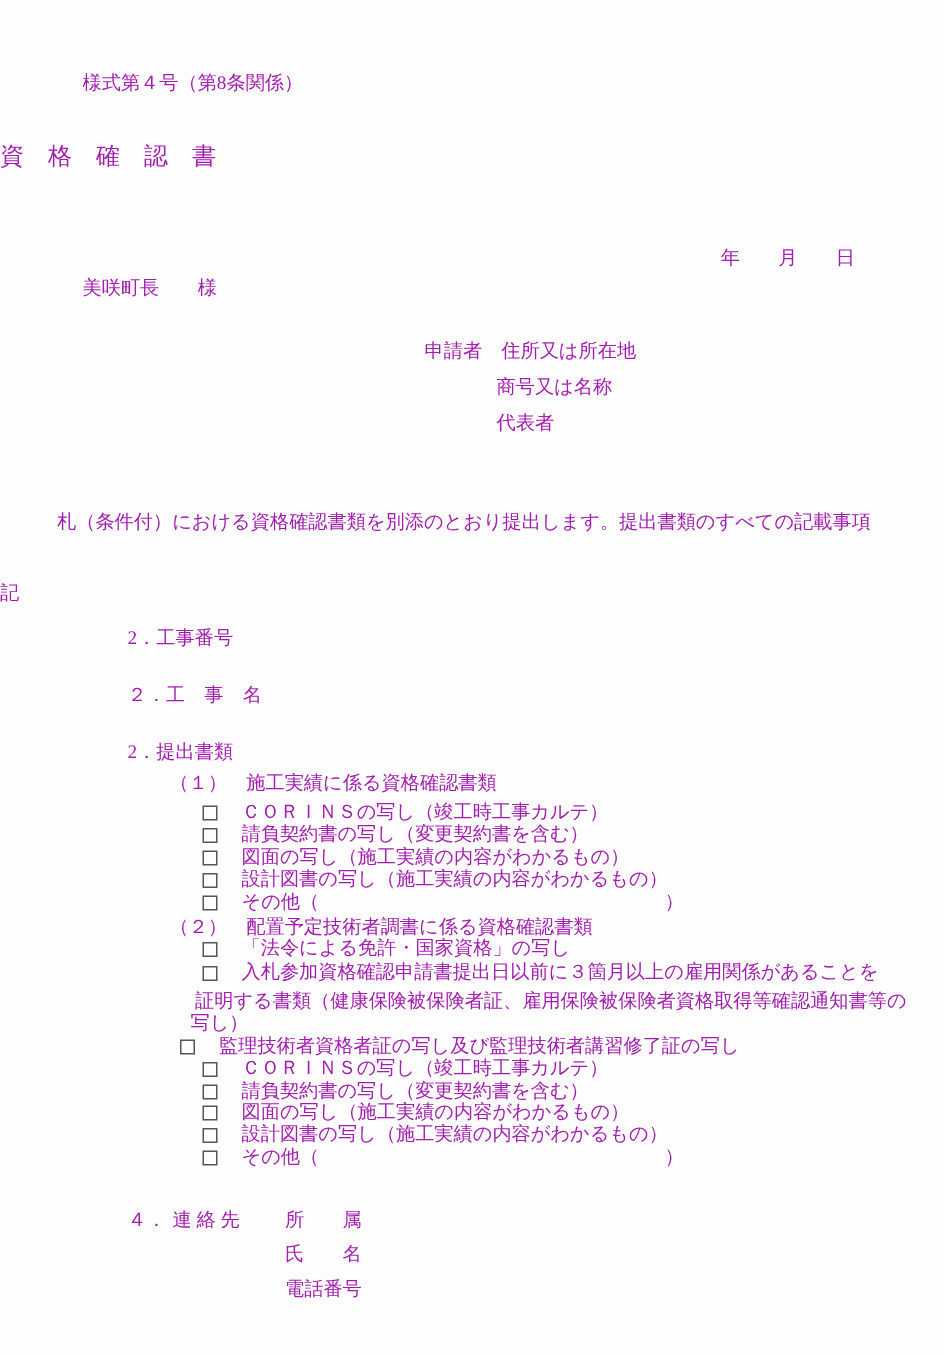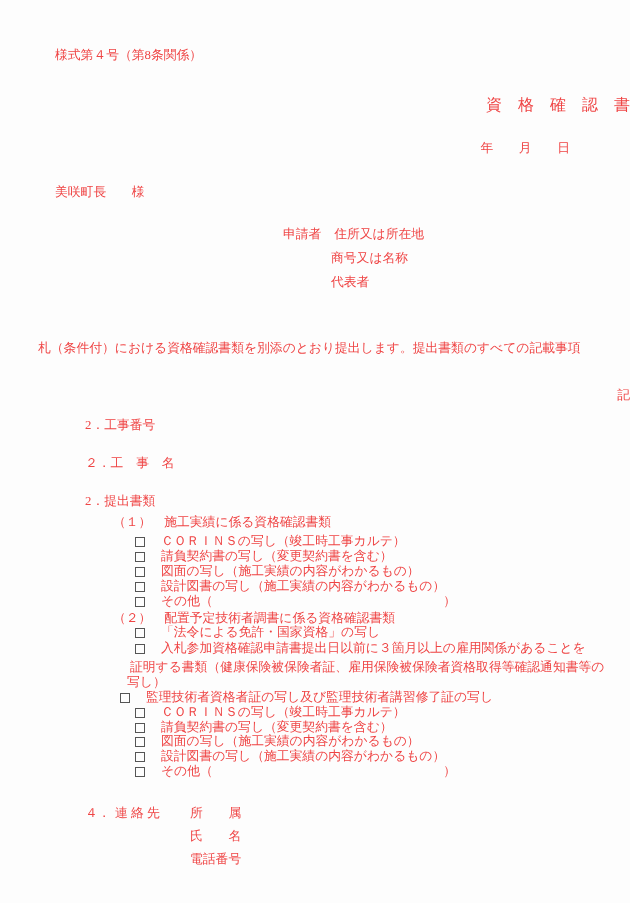--- a/index.html
+++ b/index.html
@@ -3,43 +3,44 @@
 <meta charset="utf-8">
 <style>
   html, body {
     margin: 0; padding: 0;
     background: #fdfdfd;
   }
   .page {
     position: relative;
     width: 630px; height: 903px;
     background: #fdfdfd;
-    color: #ef4444;
+    color: #a21caf;
     font-family: "Liberation Serif", "DejaVu Serif", serif;
     font-size: 12.8px;
     overflow: hidden;
   }
   .ln {
     position: absolute;
     white-space: pre;
     line-height: 15px;
   }
   .center {
     left: 0; width: 630px;
-    text-align: right;
+    text-align: left;
   }
   .title {
     font-size: 16px;
     line-height: 18px;
   }
   .right-anchor {
     position: absolute;
     white-space: pre;
     line-height: 15px;
     text-align: right;
+    margin-top: 24px;
   }
   .cbrow {
     position: absolute;
     display: flex;
     align-items: center;
     white-space: pre;
     line-height: 15px;
     font-family: Liberation Serif, serif;
   }
   .cb {

